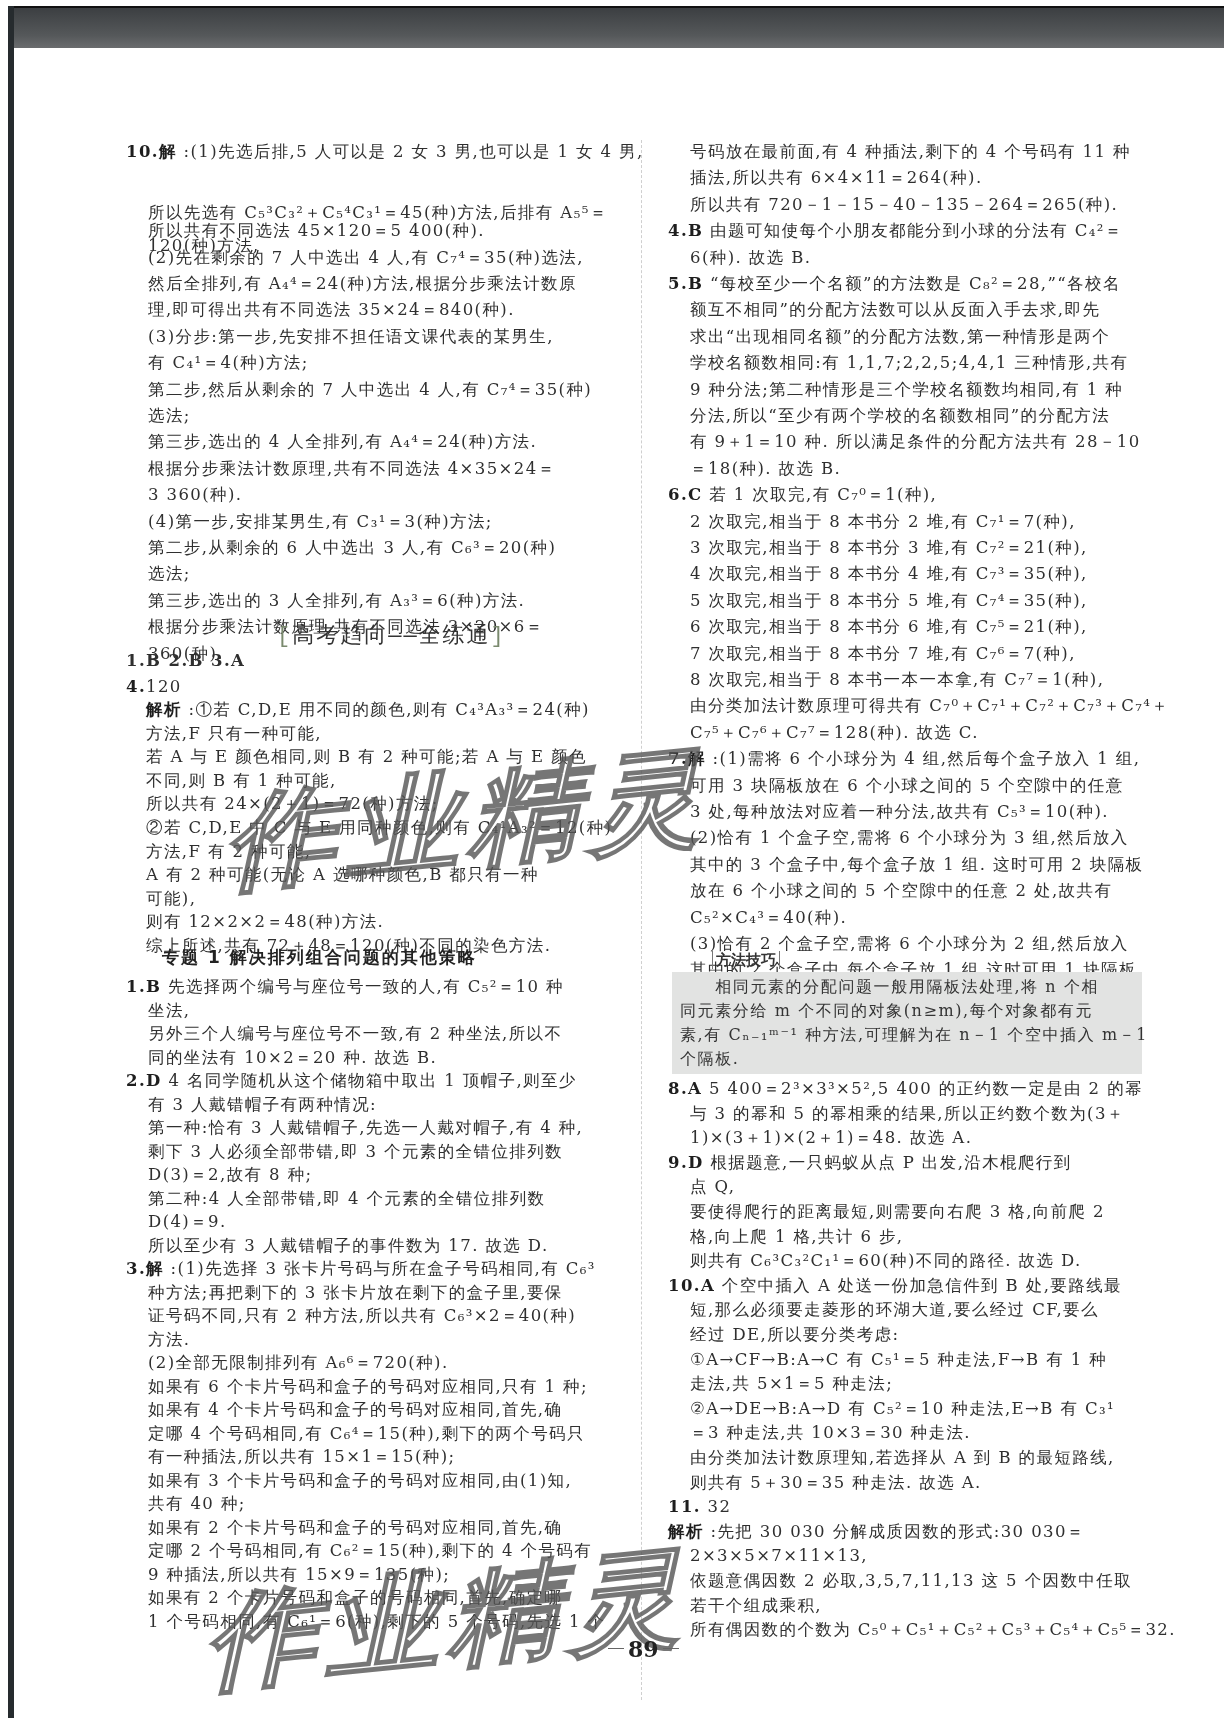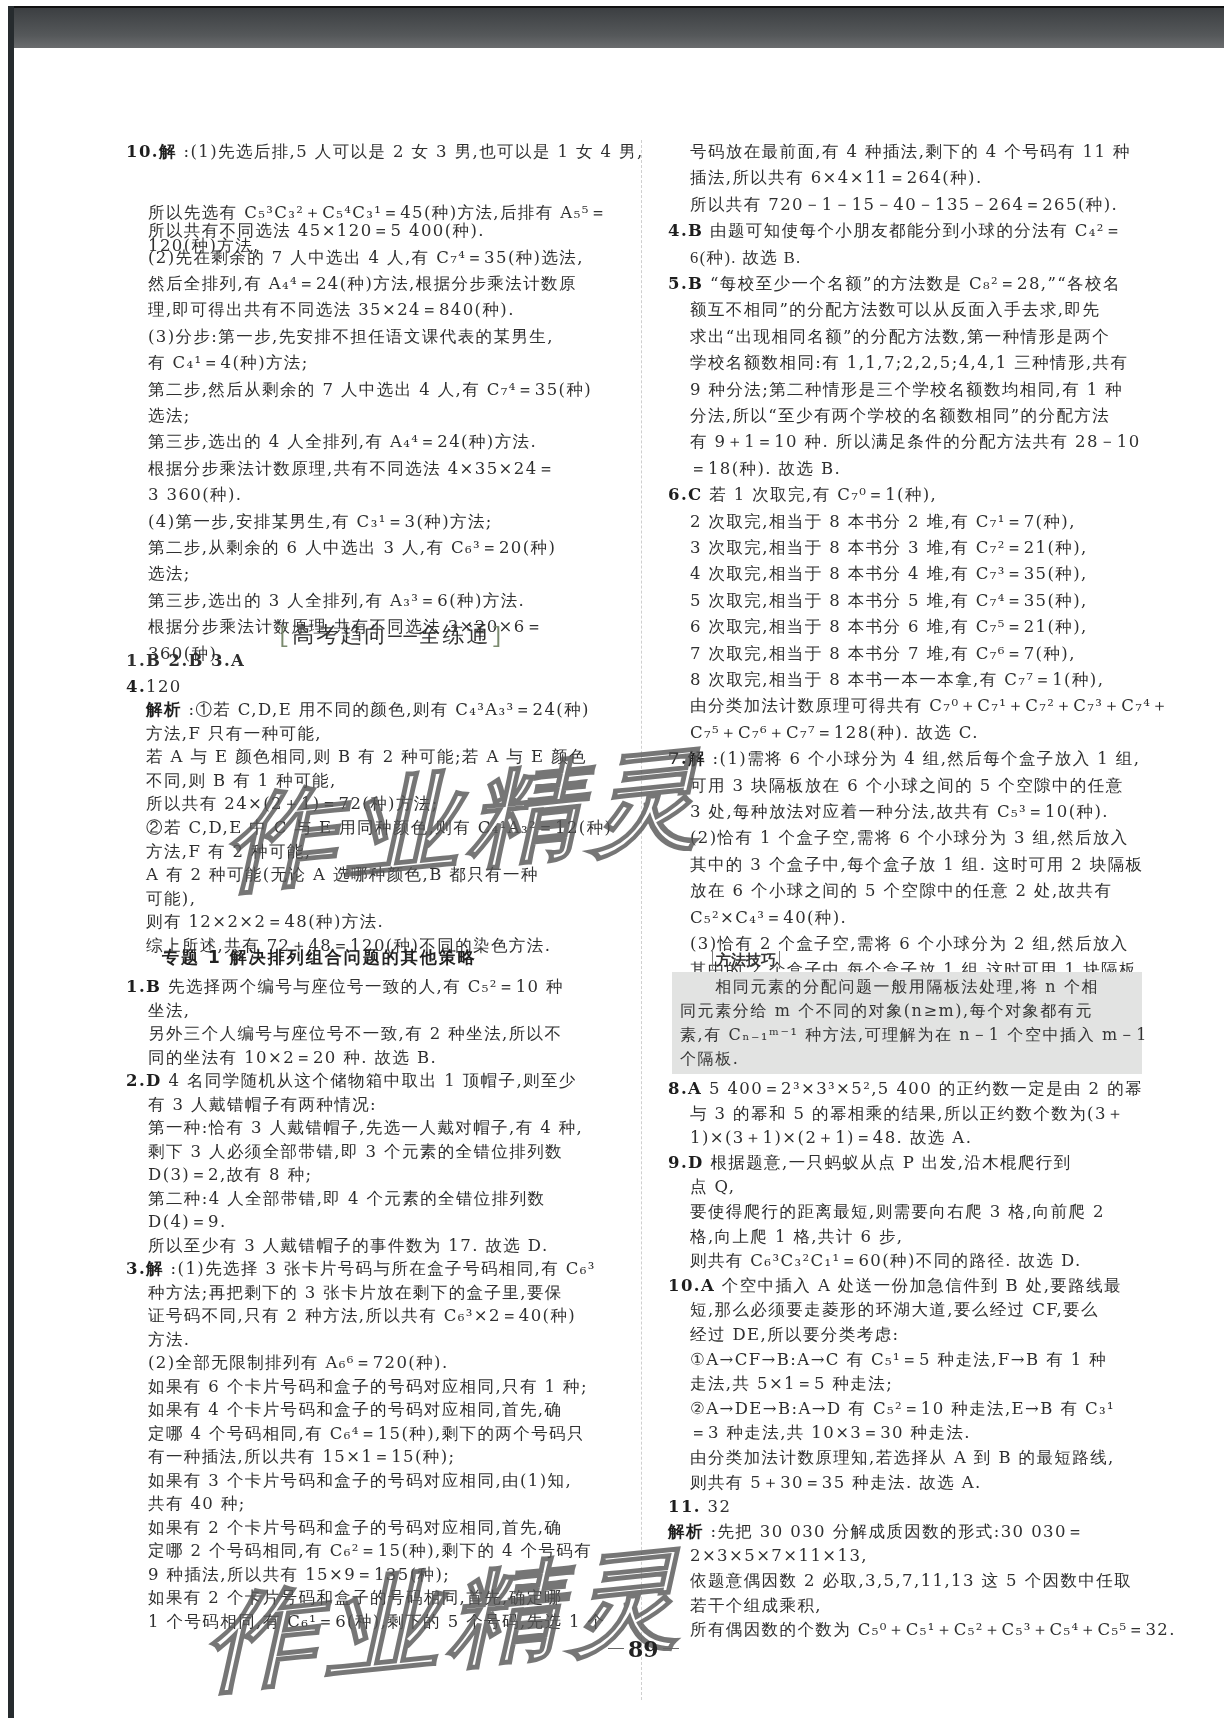--- a/index.html
+++ b/index.html
@@ -129,21 +129,21 @@
     <div class="line" style="left: 148px; top: 1540px;"><span>定哪 2 个号码相同,有 C₆²＝15(种),剩下的 4 个号码有</span></div>
     <div class="line" style="left: 148px; top: 1563.5px;"><span>9 种插法,所以共有 15×9＝135(种);</span></div>
     <div class="line" style="left: 148px; top: 1587px;"><span>如果有 2 个卡片号码和盒子的号码相同,首先,确定哪</span></div>
     <div class="line" style="left: 148px; top: 1610.5px;"><span>1 个号码相同,有 C₆¹＝6(种),剩下的 5 个号码,先选 1 个</span></div>
   </div>
 <div id="right-col">
     <div class="line" style="left: 690px; top: 141px;"><span>号码放在最前面,有 4 种插法,剩下的 4 个号码有 11 种</span></div>
     <div class="line" style="left: 690px; top: 167.4px;"><span>插法,所以共有 6×4×11＝264(种).</span></div>
     <div class="line" style="left: 690px; top: 193.8px;"><span>所以共有 720－1－15－40－135－264＝265(种).</span></div>
     <div class="line" style="left: 668px; top: 220.2px;"><b>4.B</b><span> </span><span>由题可知使每个小朋友都能分到小球的分法有 C₄²＝</span></div>
-    <div class="line" style="left: 690px; top: 246.6px; font-family: Liberation Serif, serif;"><span>6(种). 故选 B.</span></div>
+    <div class="line" style="left: 690px; top: 246.6px;"><span>6(种). 故选 B.</span></div>
     <div class="line" style="left: 668px; top: 273px;"><b>5.B</b><span> </span><span>“每校至少一个名额”的方法数是 C₈²＝28,”“各校名</span></div>
     <div class="line" style="left: 690px; top: 299.4px;"><span>额互不相同”的分配方法数可以从反面入手去求,即先</span></div>
     <div class="line" style="left: 690px; top: 325.8px;"><span>求出“出现相同名额”的分配方法数,第一种情形是两个</span></div>
     <div class="line" style="left: 690px; top: 352.2px;"><span>学校名额数相同:有 1,1,7;2,2,5;4,4,1 三种情形,共有</span></div>
     <div class="line" style="left: 690px; top: 378.6px;"><span>9 种分法;第二种情形是三个学校名额数均相同,有 1 种</span></div>
     <div class="line" style="left: 690px; top: 405px;"><span>分法,所以“至少有两个学校的名额数相同”的分配方法</span></div>
     <div class="line" style="left: 690px; top: 431.4px;"><span>有 9＋1＝10 种. 所以满足条件的分配方法共有 28－10</span></div>
     <div class="line" style="left: 690px; top: 457.8px;"><span>＝18(种). 故选 B.</span></div>
     <div class="line" style="left: 668px; top: 484.2px;"><b>6.C</b><span> </span><span>若 1 次取完,有 C₇⁰＝1(种),</span></div>
     <div class="line" style="left: 690px; top: 510.6px;"><span>2 次取完,相当于 8 本书分 2 堆,有 C₇¹＝7(种),</span></div>

